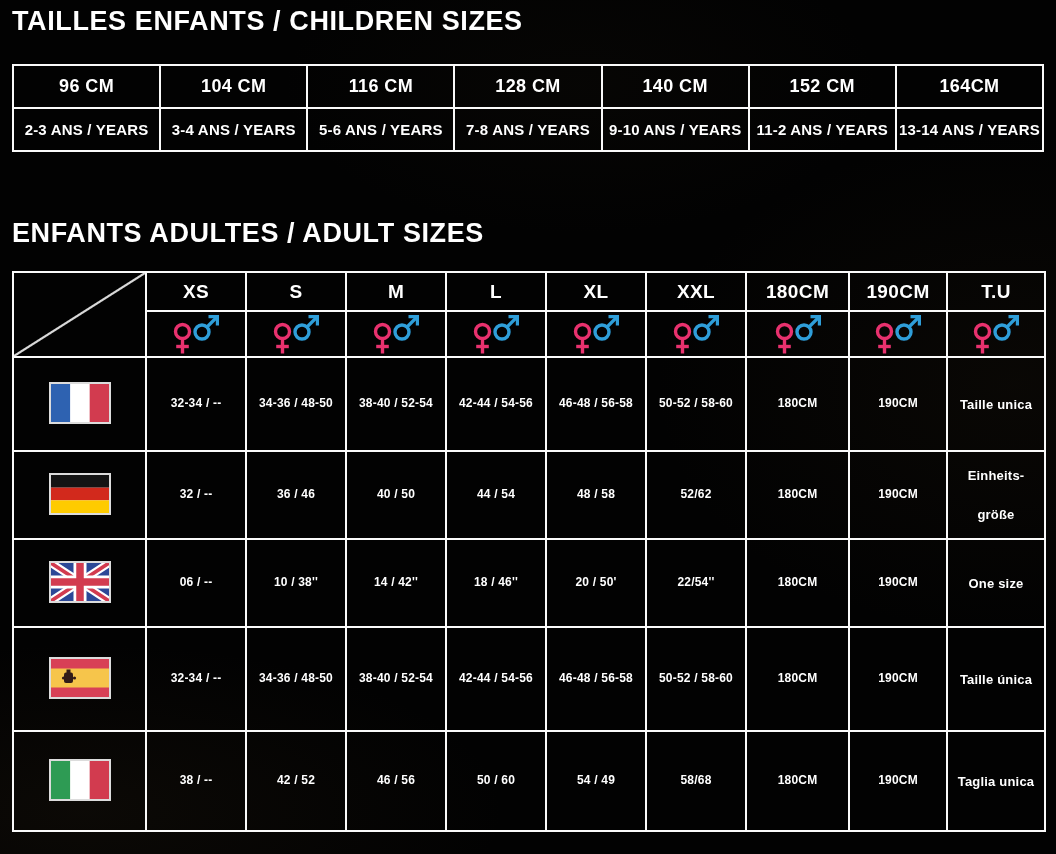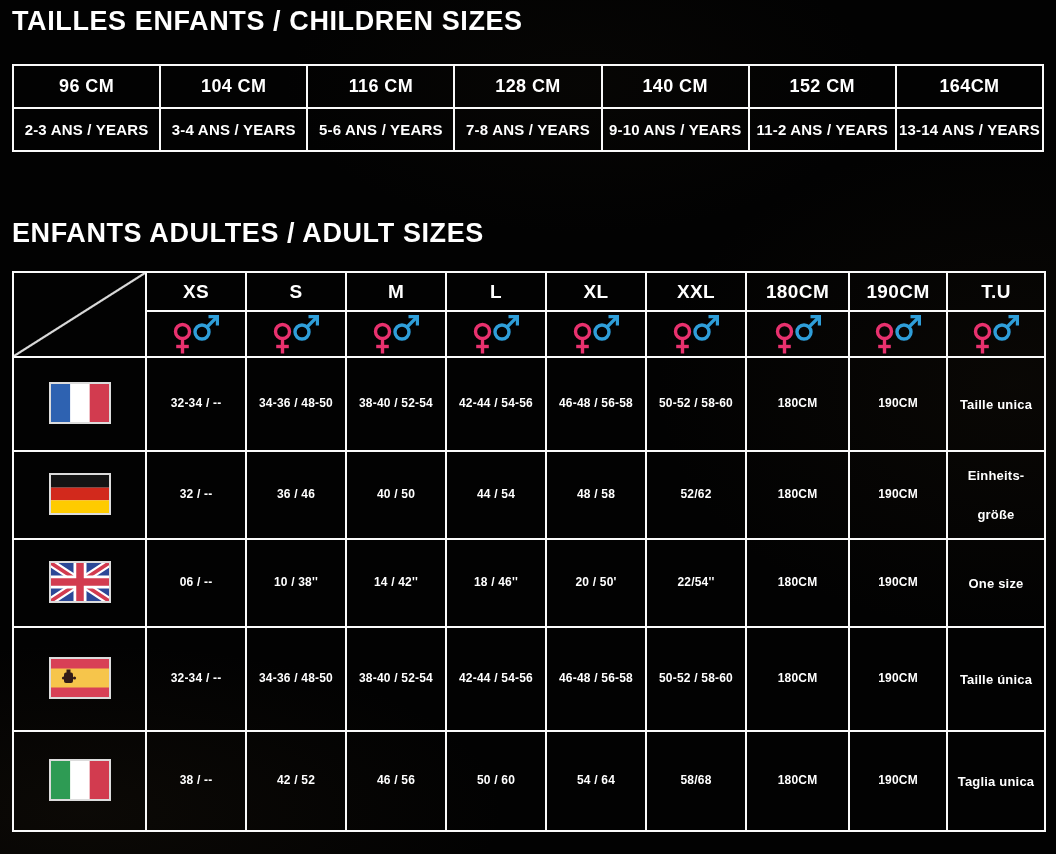--- a/index.html
+++ b/index.html
@@ -347,21 +347,21 @@
         <tr class="country-row">
           <td class="flag-cell"><span class="flag-frame"><svg width="58" height="38" viewBox="0 0 58 38">
                 <rect width="19.33" height="38" fill="#2e9b54"></rect>
                 <rect x="19.33" width="19.34" height="38" fill="#ffffff"></rect>
                 <rect x="38.67" width="19.33" height="38" fill="#d23b4f"></rect>
               </svg></span></td>
           <td class="val">38 / --</td>
           <td class="val">42 / 52</td>
           <td class="val">46 / 56</td>
           <td class="val">50 / 60</td>
-          <td class="val">54 / 64</td>
+          <td class="val">54 / 49</td>
           <td class="val">58/68</td>
           <td class="val">180CM</td>
           <td class="val">190CM</td>
           <td class="tu">Taglia unica</td>
         </tr>
       </tbody>
   </table>
 
 </div>
 

